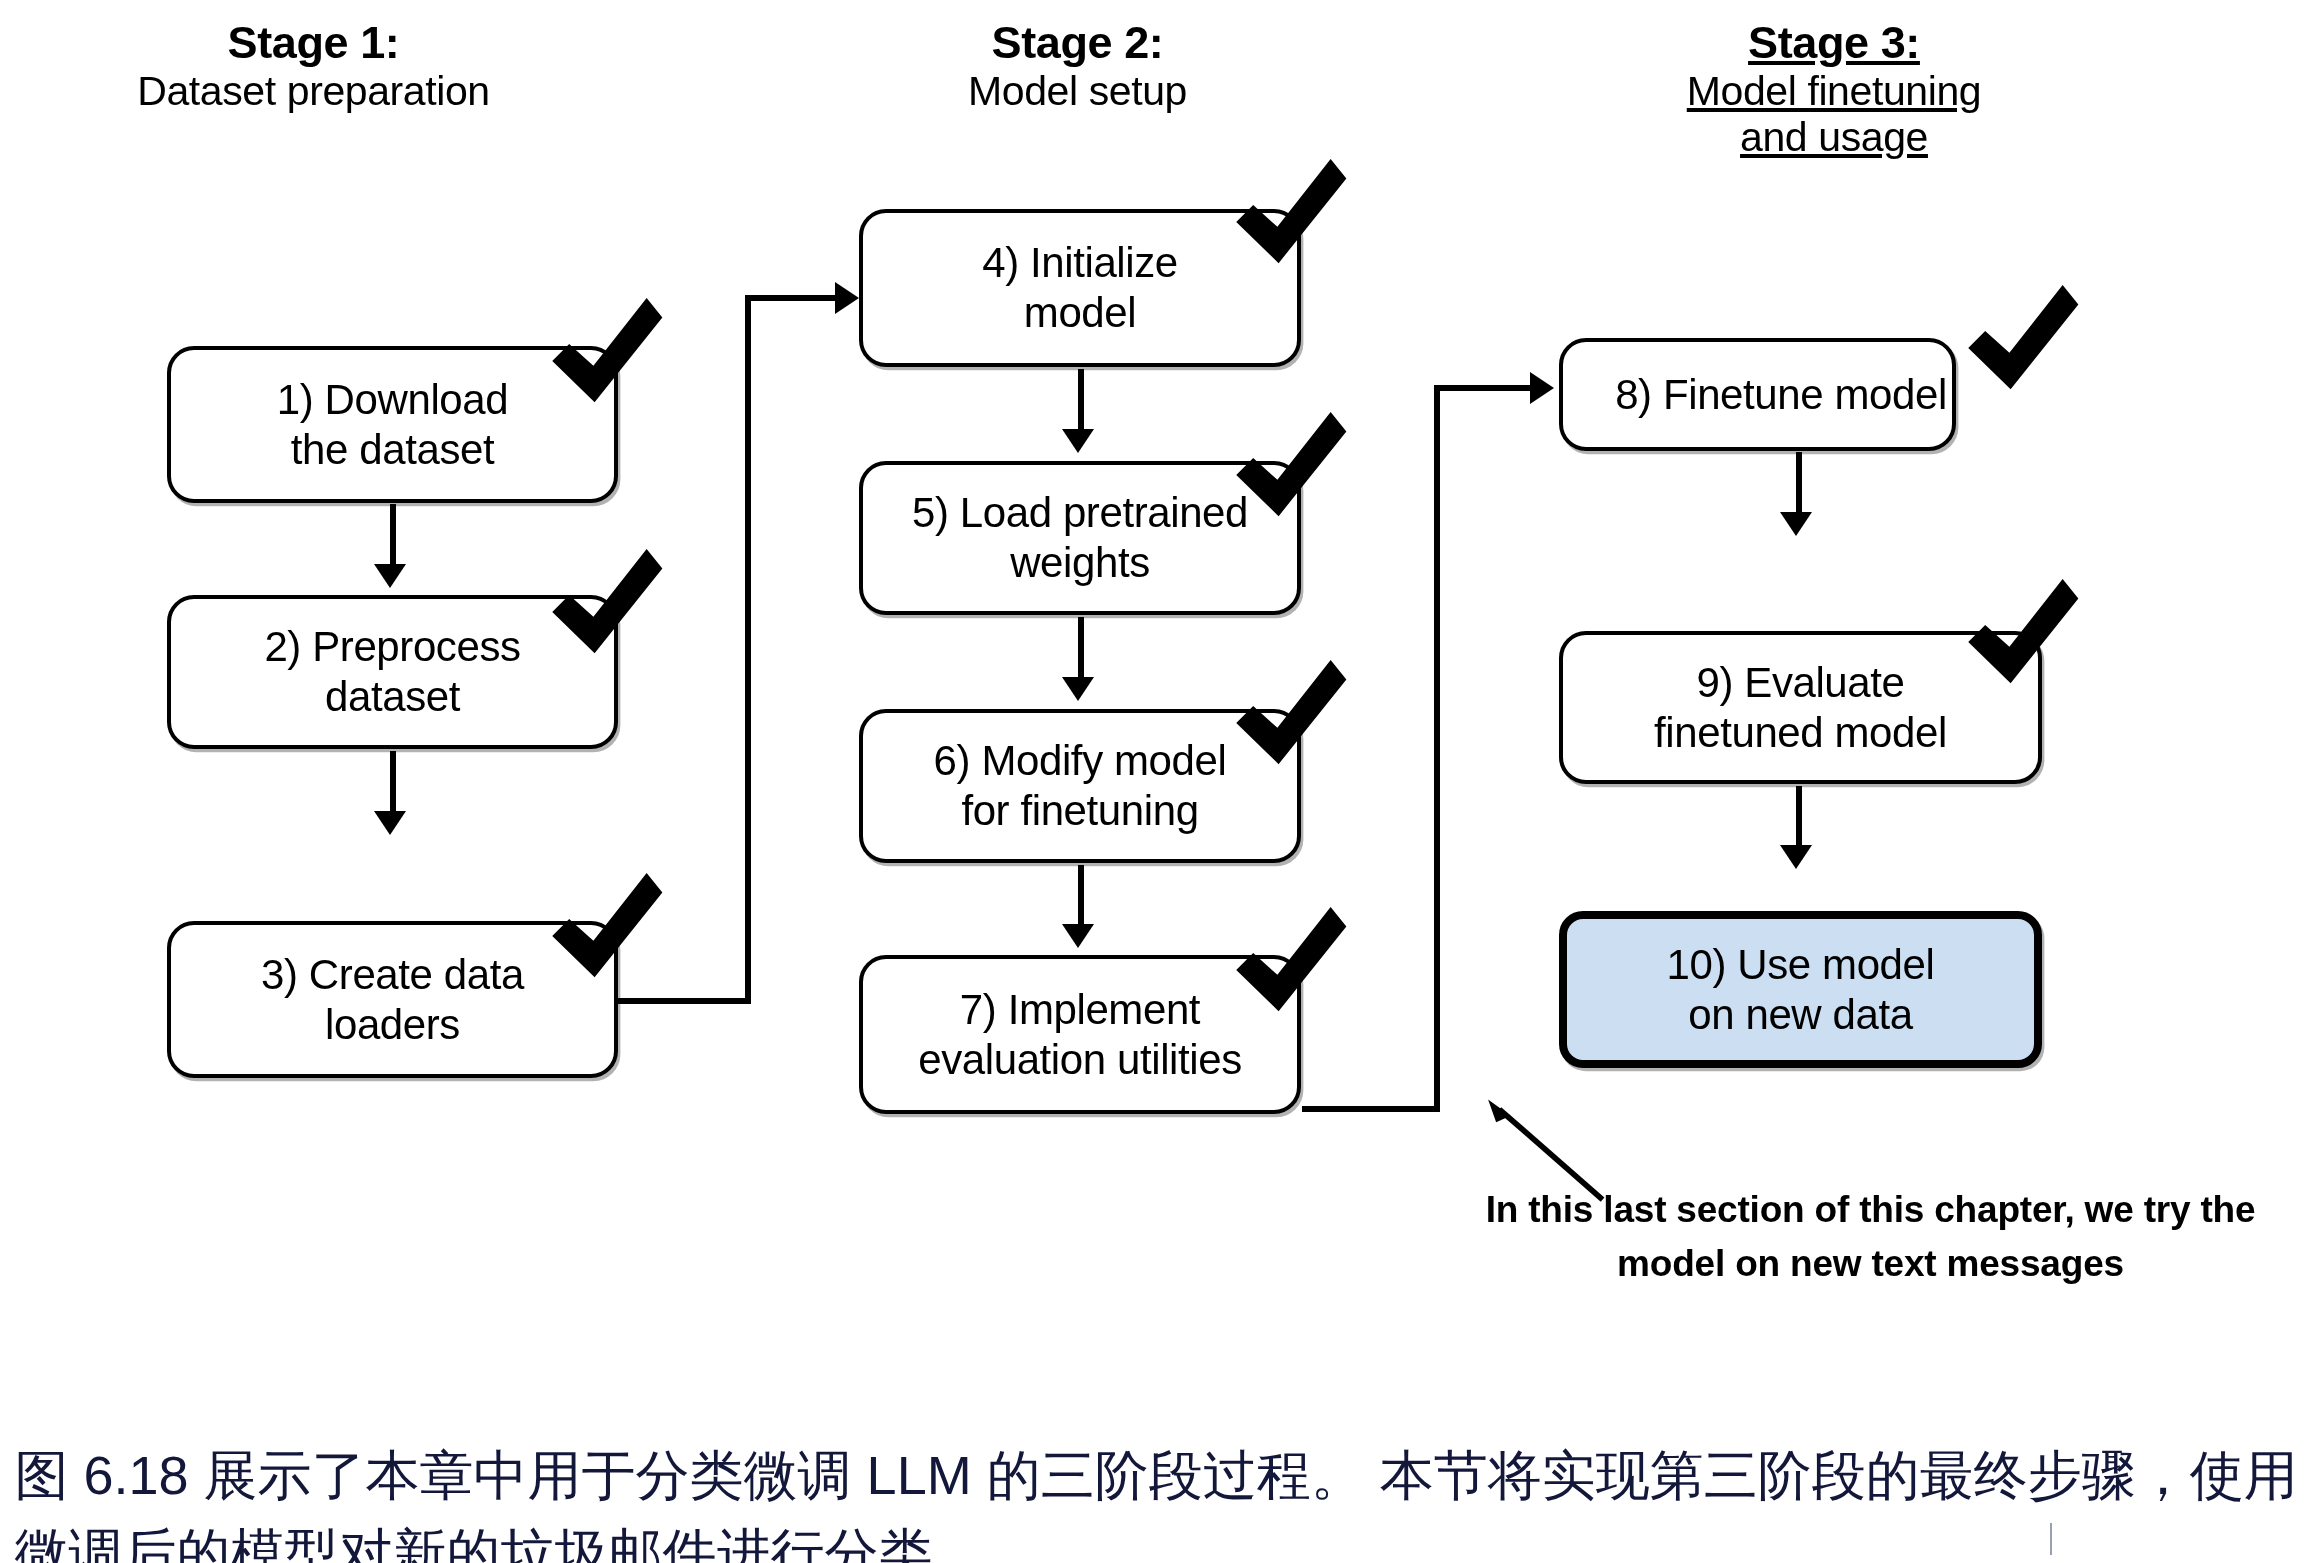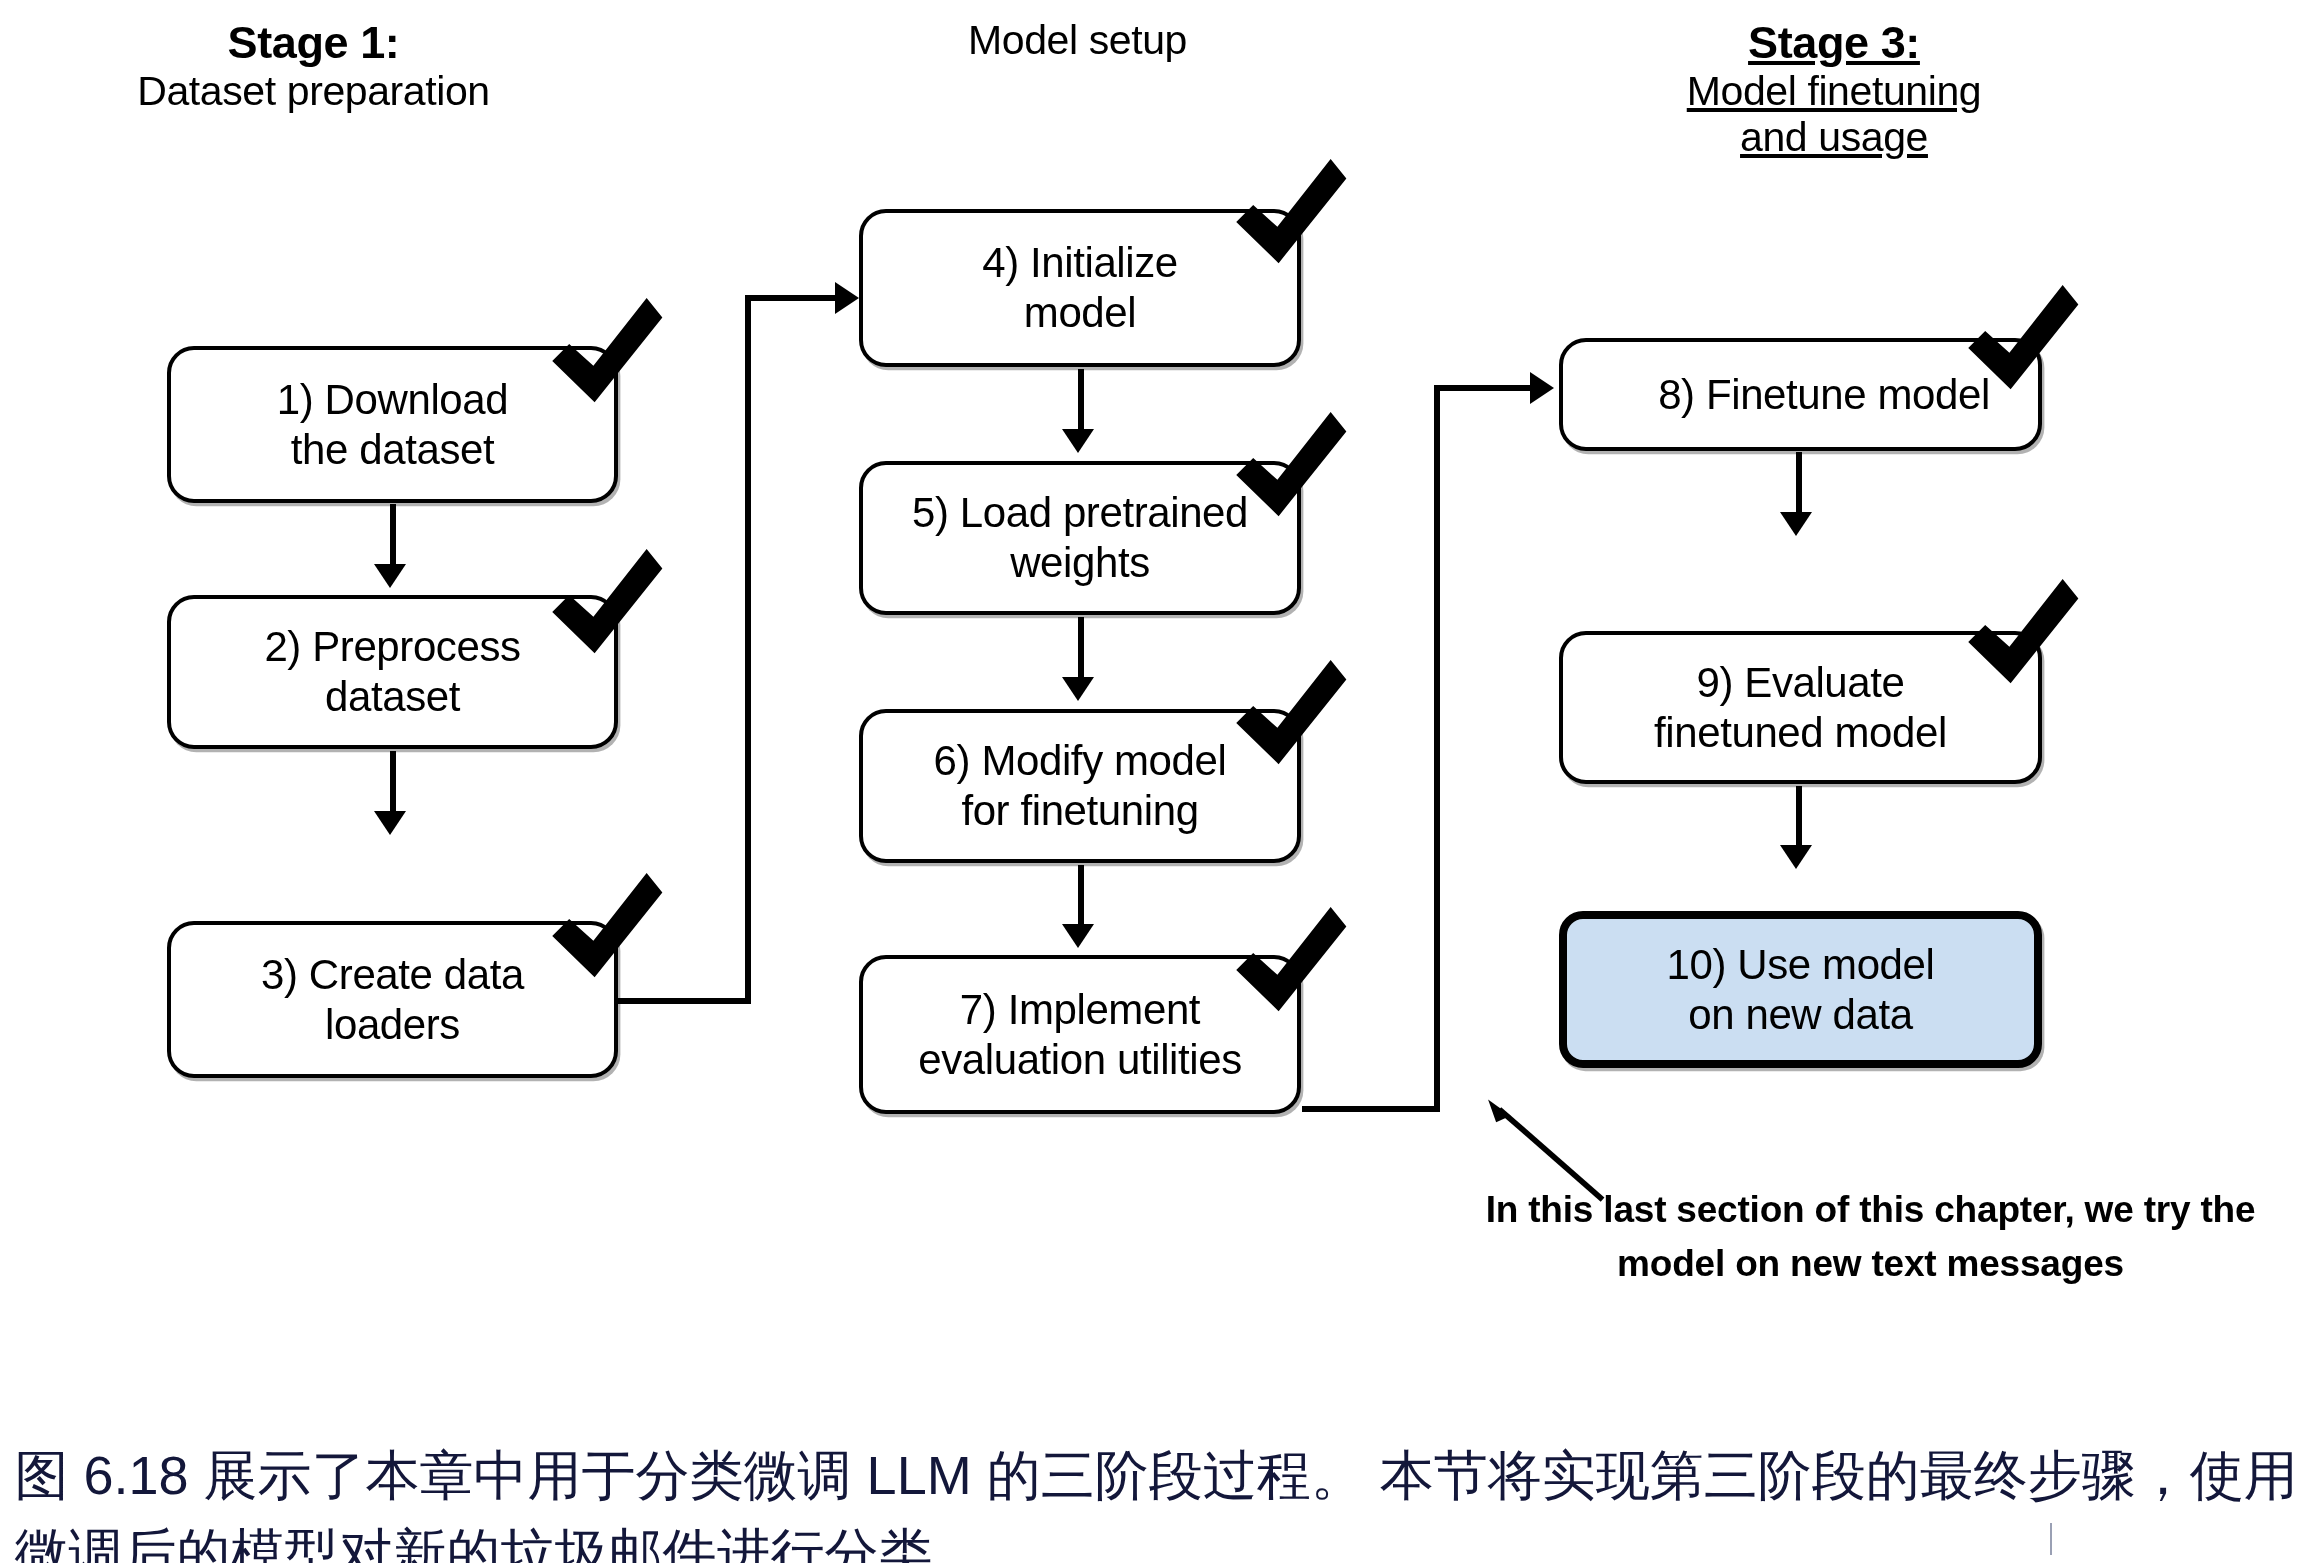--- a/index.html
+++ b/index.html
@@ -54,20 +54,21 @@
 <body>
 
 <div id="canvas">
 
   <div class="stage-head" id="stage1-head">
     <div class="st-title">Stage 1:</div>
     <div class="st-sub">Dataset preparation</div>
   </div>
 
   <div class="stage-head" id="stage2-head">
+    <div class="st-title">Stage 2:</div>
     <div class="st-sub">Model setup</div>
   </div>
 
   <div class="stage-head" id="stage3-head">
     <div class="st-title">Stage 3:</div>
     <div class="st-sub" style="white-space:pre-line">Model finetuning
 and usage</div>
   </div>
 
   <div class="node" id="n1" style="left:167px;top:334px;width:451px;height:157px;">
@@ -158,21 +159,21 @@
     <svg viewBox="0 0 100 100">
         <path d="M6 62 L20 48 L40 66 L84 10 L97 26 L41 96 Z" fill="#000"></path>
       </svg>
   </div>
 
   <div class="hline" style="left:1302px;top:1094px;width:138px;"></div>
   <div class="vline" style="left:1434px;top:373px;height:726px;"></div>
   <div class="hline" style="left:1434px;top:373px;width:98px;"></div>
   <div class="arrow-right" style="left:1530px;top:360px;"></div>
 
-  <div class="node" id="n8" style="left:1559px;top:326px;width:483px;height:113px;padding-left:47px;">
+  <div class="node" id="n8" style="left:1559px;top:326px;width:397px;height:113px;padding-left:47px;">
     <span style="white-space:pre-line">8) Finetune model</span>
   </div>
   <div class="check" style="left:1961px;top:261px;">
     <svg viewBox="0 0 100 100">
         <path d="M6 62 L20 48 L40 66 L84 10 L97 26 L41 96 Z" fill="#000"></path>
       </svg>
   </div>
 
   <div class="vline" style="left:1796px;top:440px;height:63px;"></div>
   <div class="arrow-down" style="left:1780px;top:500px;"></div>

